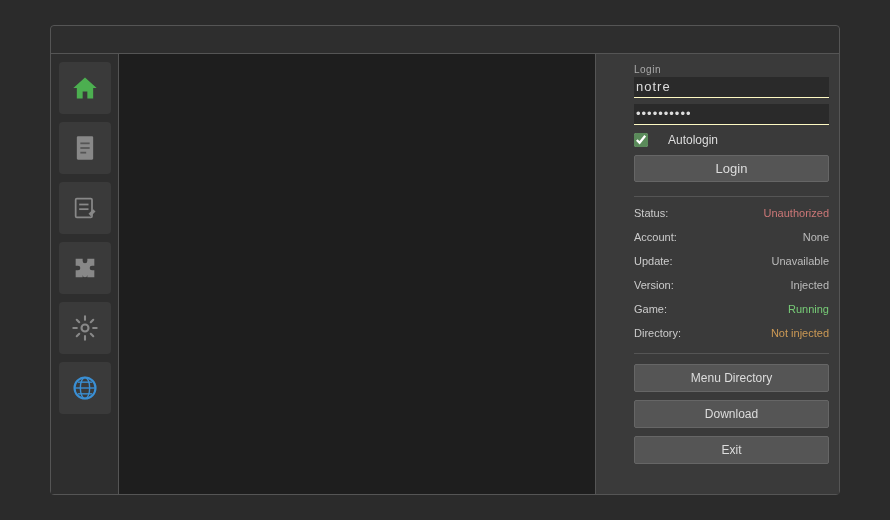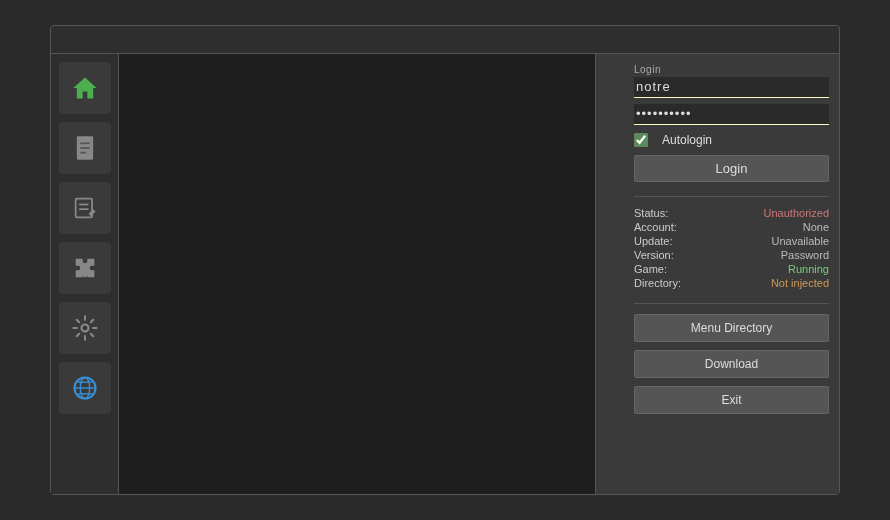--- a/index.html
+++ b/index.html
@@ -105,21 +105,21 @@
       color: #ddd;
       font-size: 13px;
       padding: 2px 2px 3px 2px;
       outline: none;
       letter-spacing: 1px;
     }
 
     .autologin-row {
       display: flex;
       align-items: flex-end;
-      gap: 14px;
+      gap: 20px;
       margin: 2px 0;
     }
 
     .autologin-checkbox {
       width: 14px;
       height: 14px;
       accent-color: #5a8a5a;
       cursor: pointer;
     }
 
@@ -137,21 +137,21 @@
       font-size: 13px;
       cursor: pointer;
       border-radius: 2px;
       text-align: center;
       margin-bottom: 4px;
     }
 
     .status-grid {
       display: grid;
       grid-template-columns: auto 1fr;
-      gap: 2px 4px;
+      gap: 12px 4px;
       font-size: 11px;
       margin-bottom: 4px;
     }
 
     .status-key {
       color: #ccc;
       text-align: left;
     }
 
     .status-value {
@@ -269,21 +269,21 @@
         <span class="status-key">Status:</span>
         <span class="status-value unauthorized">Unauthorized</span>
 
         <span class="status-key">Account:</span>
         <span class="status-value none">None</span>
 
         <span class="status-key">Update:</span>
         <span class="status-value unavailable">Unavailable</span>
 
         <span class="status-key">Version:</span>
-        <span class="status-value unknown">Password</span>
+        <span class="status-value unknown">Injected</span>
 
         <span class="status-key">Game:</span>
         <span class="status-value running">Running</span>
 
         <span class="status-key">Directory:</span>
         <span class="status-value not-injected">Not injected</span>
       </div>
 
       <div class="divider"></div>
 

